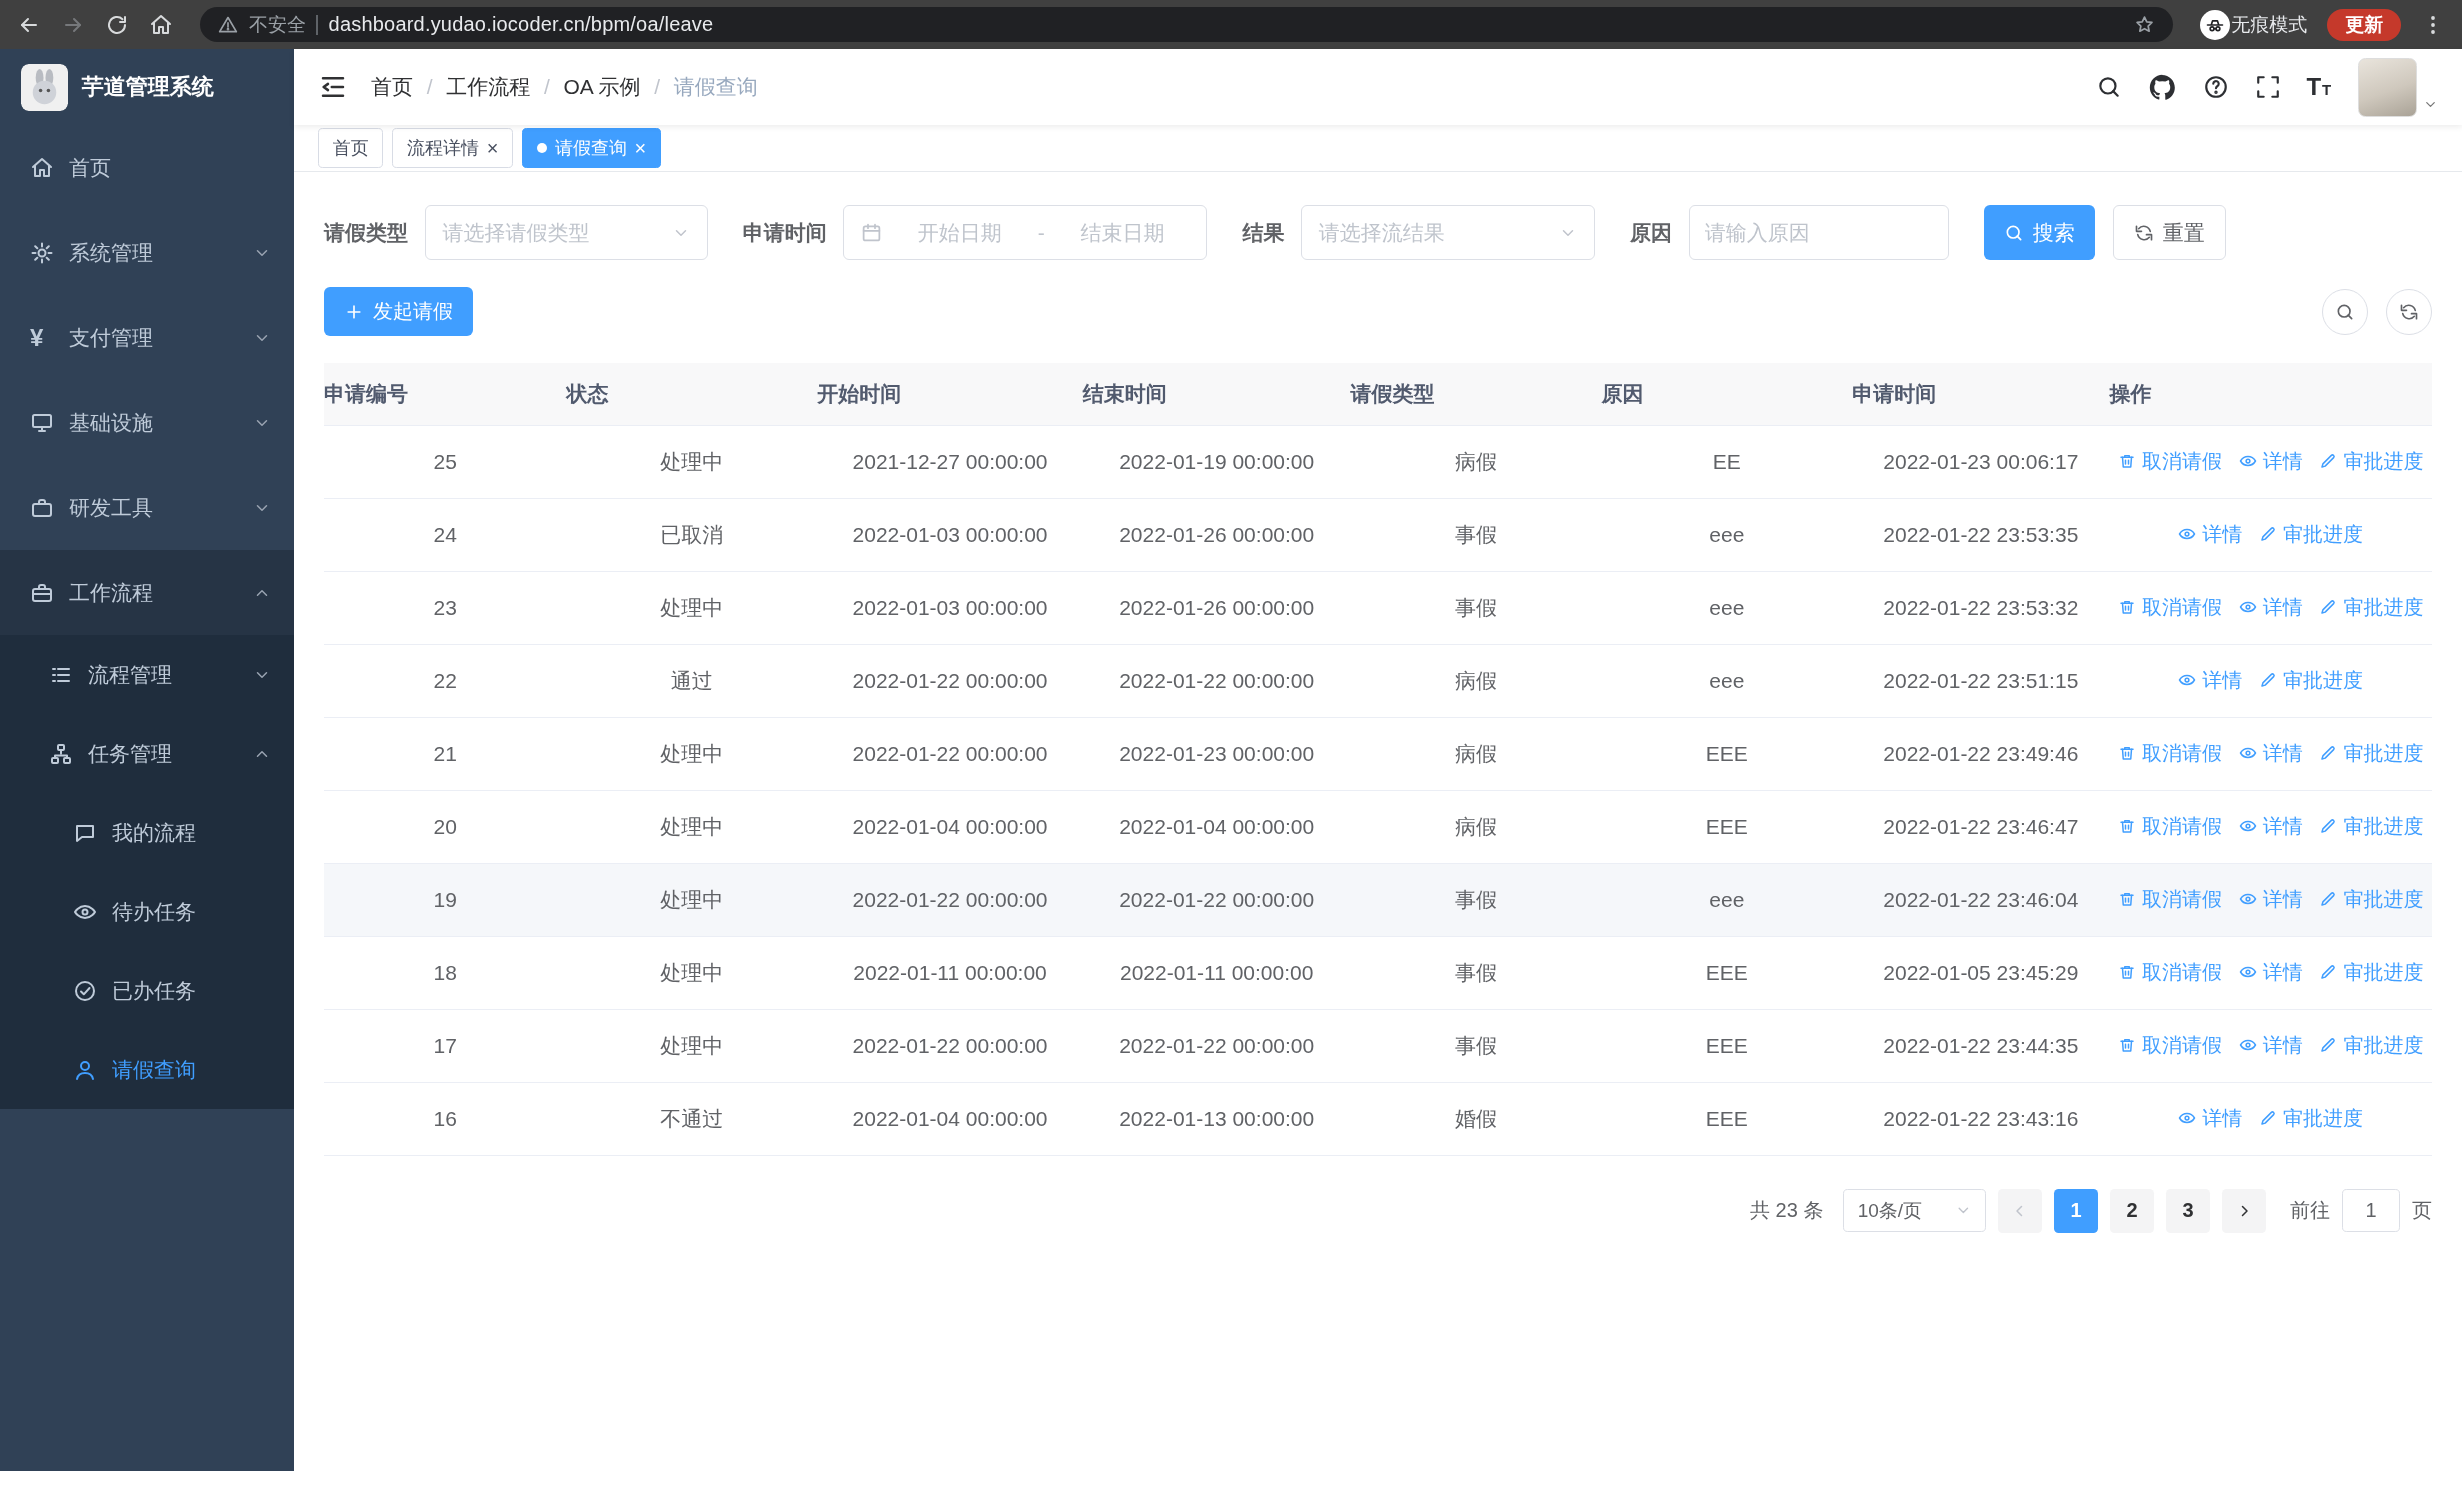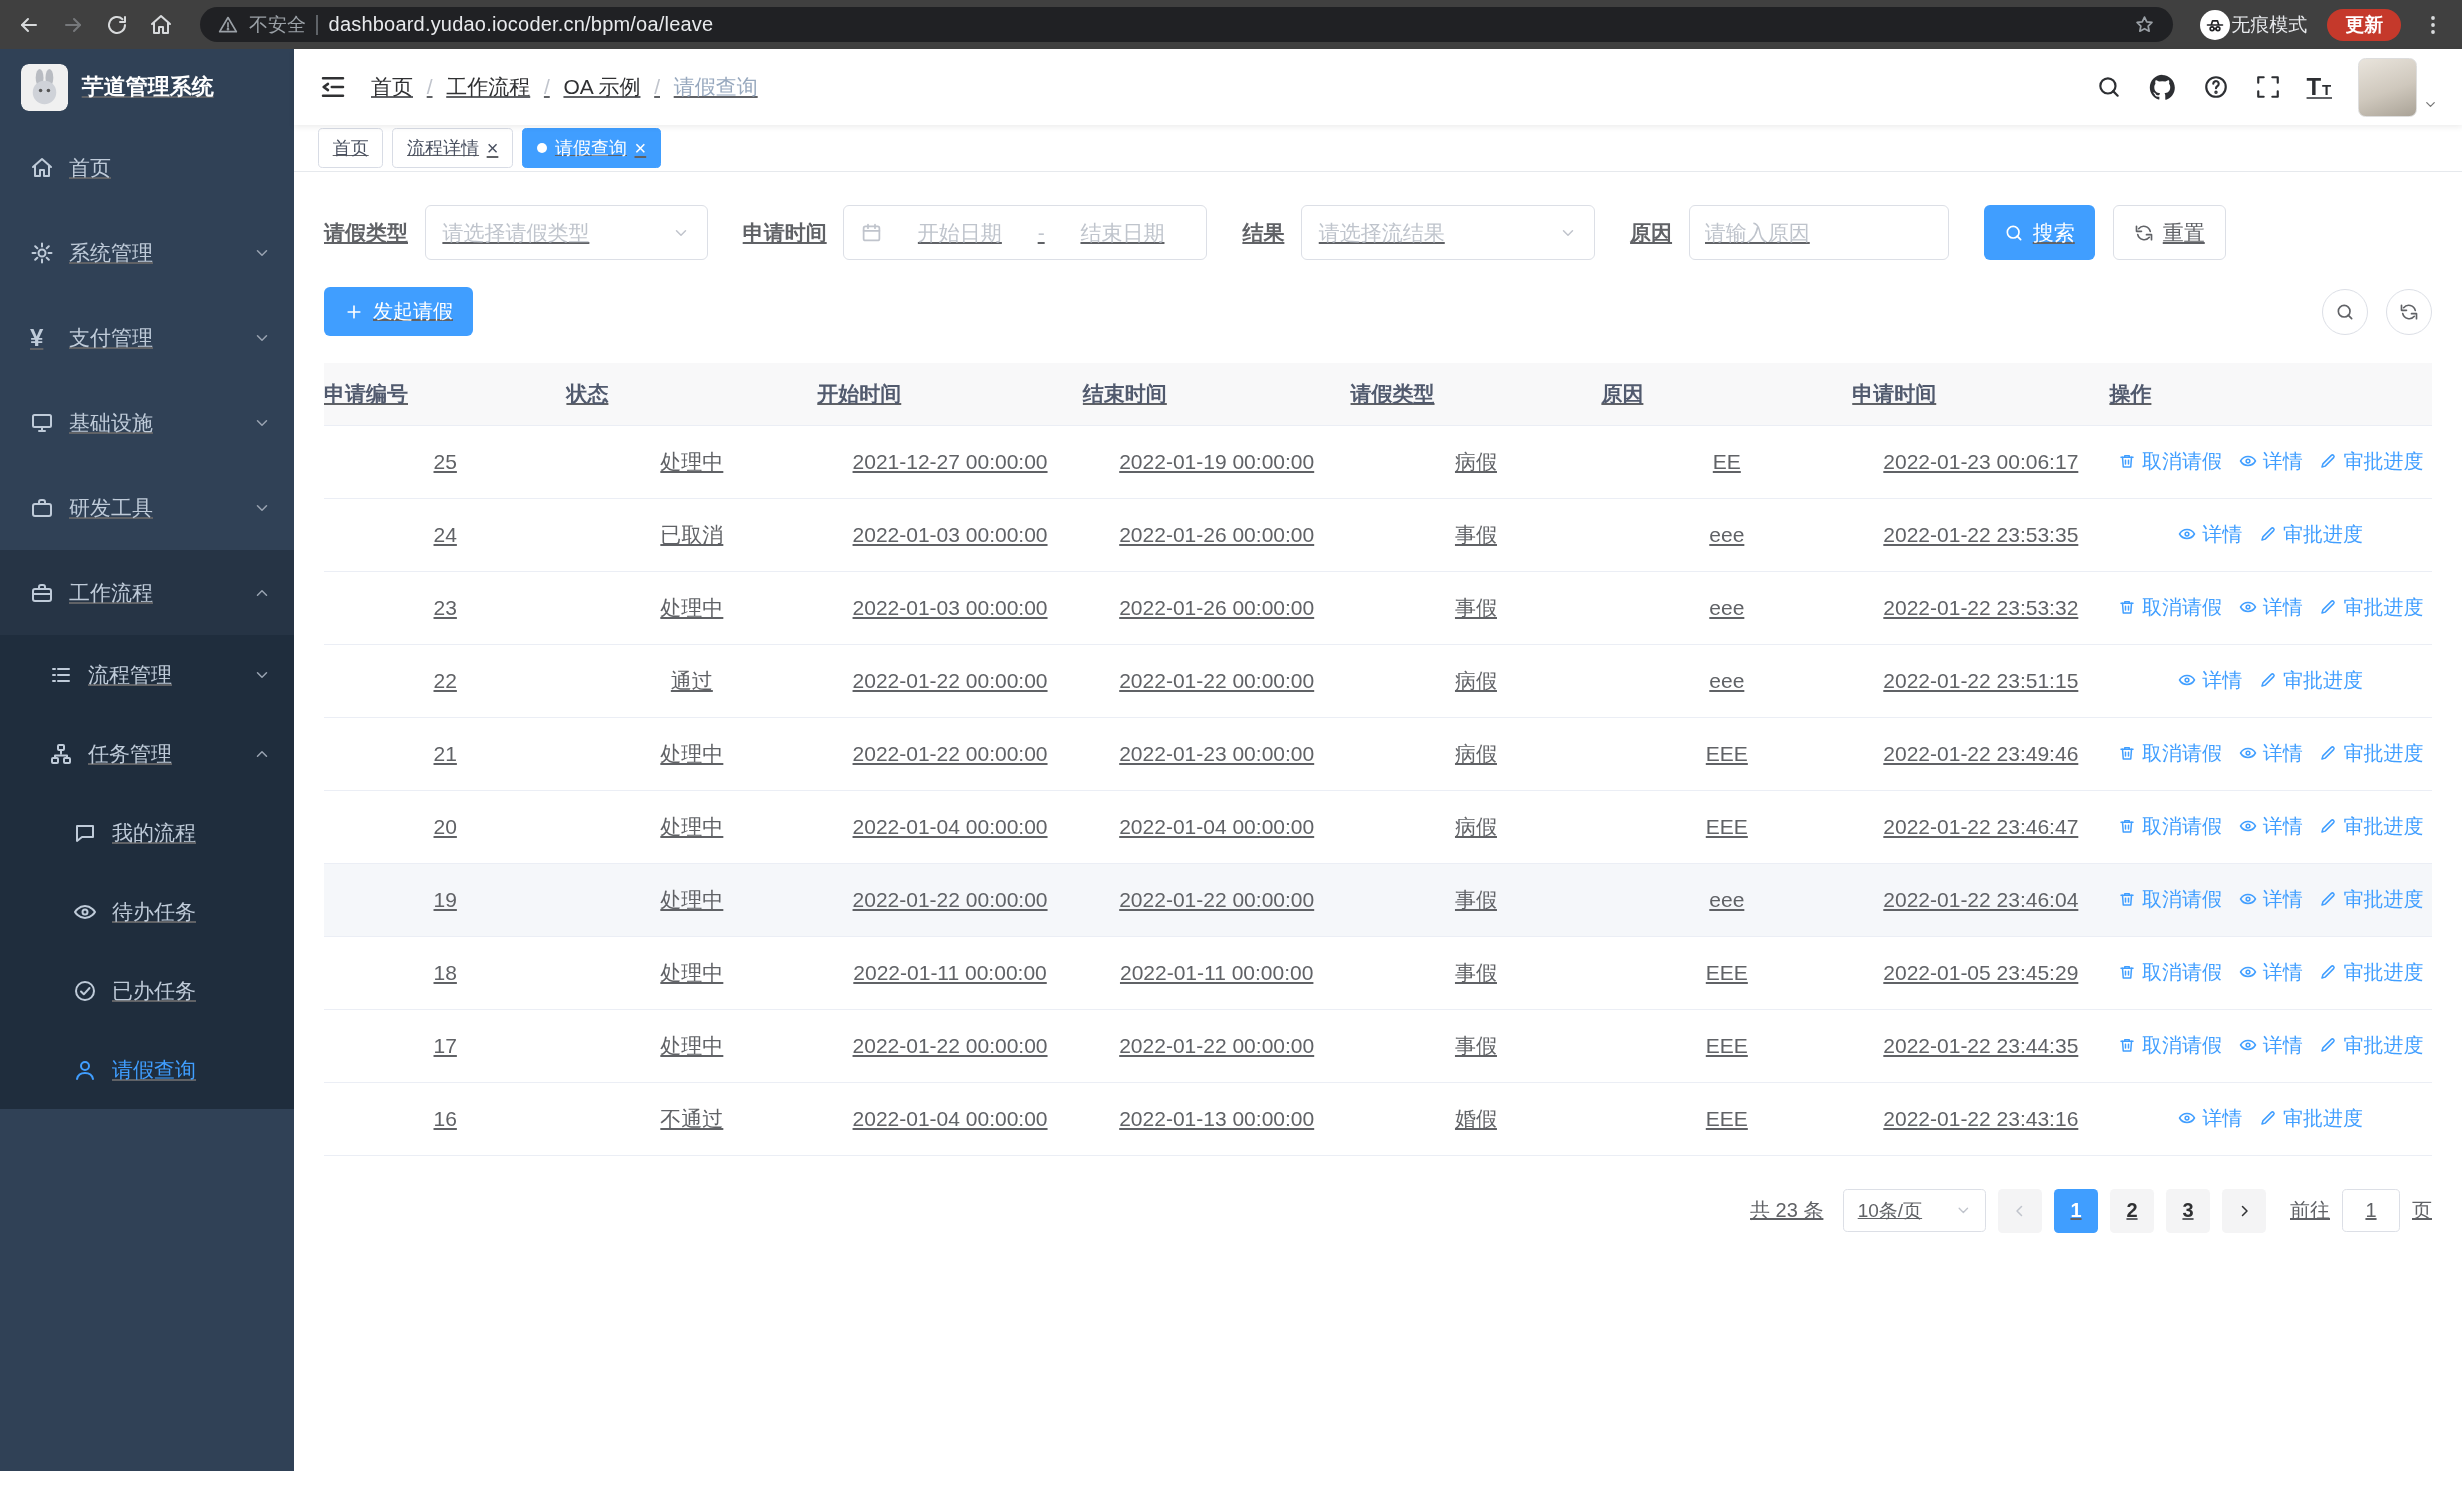--- a/index.html
+++ b/index.html
@@ -24,21 +24,21 @@
   .sec-label { color: #9aa0a6; font-size: 19px; white-space: nowrap; }
   .divider { width: 1.5px; height: 20px; background: #5f6368; }
   .url { flex: 1; color: #e8eaed; font-size: 20px; letter-spacing: 0.2px; white-space: nowrap; overflow: hidden; }
   .star { font-size: 21px; color: #9aa0a6; cursor: pointer; }
   .incog { display: flex; align-items: center; gap: 1px; color: #e8eaed; font-size: 19px; white-space: nowrap; }
   .spy-circle { width: 30px; height: 30px; border-radius: 50%; background: #fff; color: #202124; display: flex; align-items: center; justify-content: center; }
   .spy-circle .ic { font-size: 20px; }
   .update-pill { height: 32px; padding: 0 18px; border-radius: 16px; background: #c5392b; color: #fff; font-size: 19px; display: flex; align-items: center; font-weight: 600; cursor: pointer; white-space: nowrap; }
 
   
-  .app { display: flex; height: 1422px; text-decoration: underline; }
+  .app { display: flex; height: 1422px; }
   .sidebar { width: 294px; flex-shrink: 0; background: #304156; color: #bfcbd9; overflow: hidden; }
   .logo-row { height: 76px; display: flex; align-items: center; padding: 0 21px; cursor: pointer; }
   .logo-img { width: 47px; height: 47px; border-radius: 7.6px; overflow: hidden; display: inline-flex; }
   .logo-img svg { width: 100%; height: 100%; }
   .app-title { color: #fff; font-size: 22px; font-weight: 600; margin-left: 13.7px; white-space: nowrap; }
 
   .menu-item { display: flex; align-items: center; padding: 0 23px 0 30px; font-size: 21px; cursor: pointer; white-space: nowrap; }
   .menu-item .mi-icon { font-size: 24px; color: #bfcbd9; margin-right: 15px; }
   .menu-item .mi-label { flex: 1; }
   .menu-item .chev { font-size: 18px; color: #99a3b1; margin-left: 12px; }

